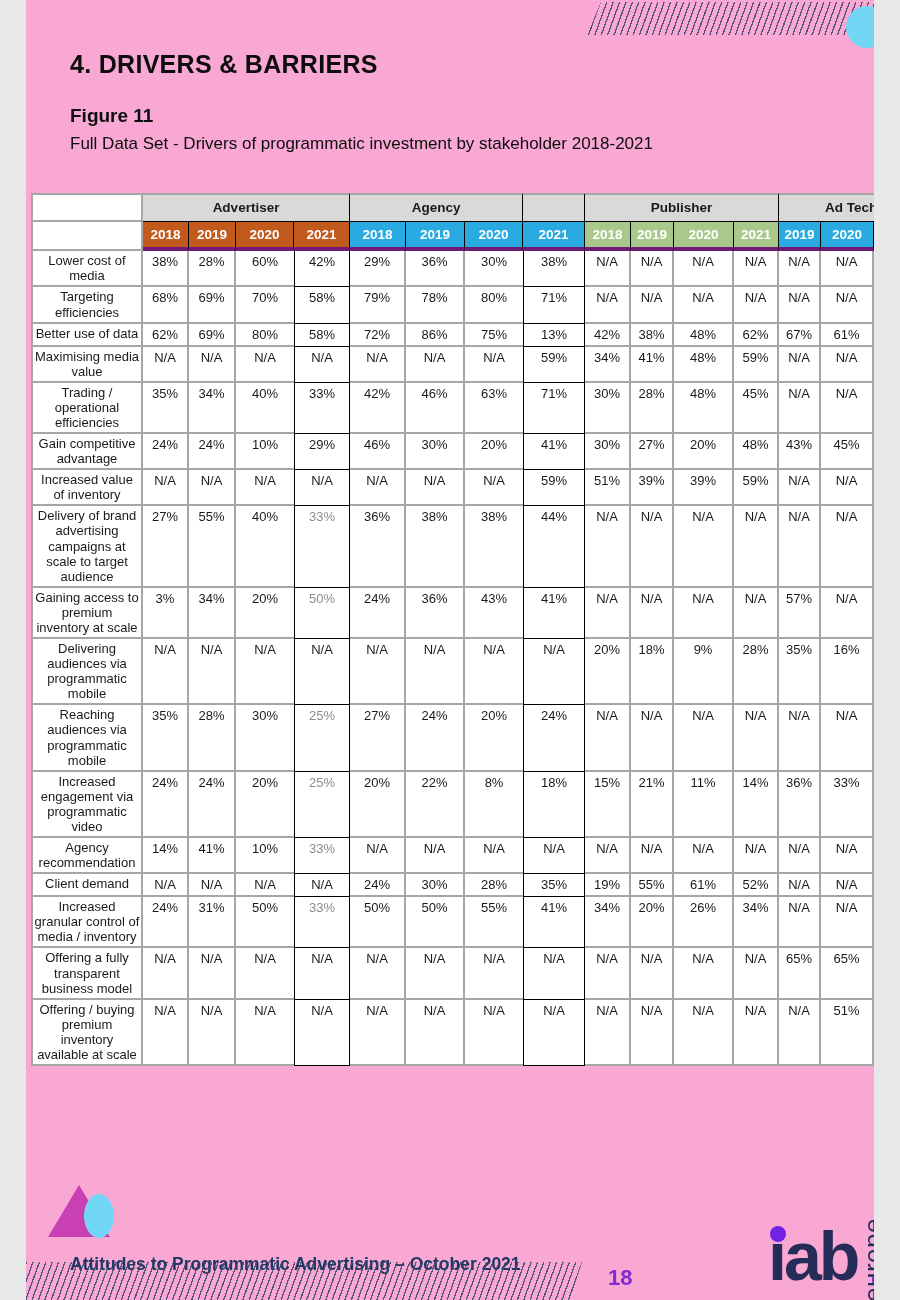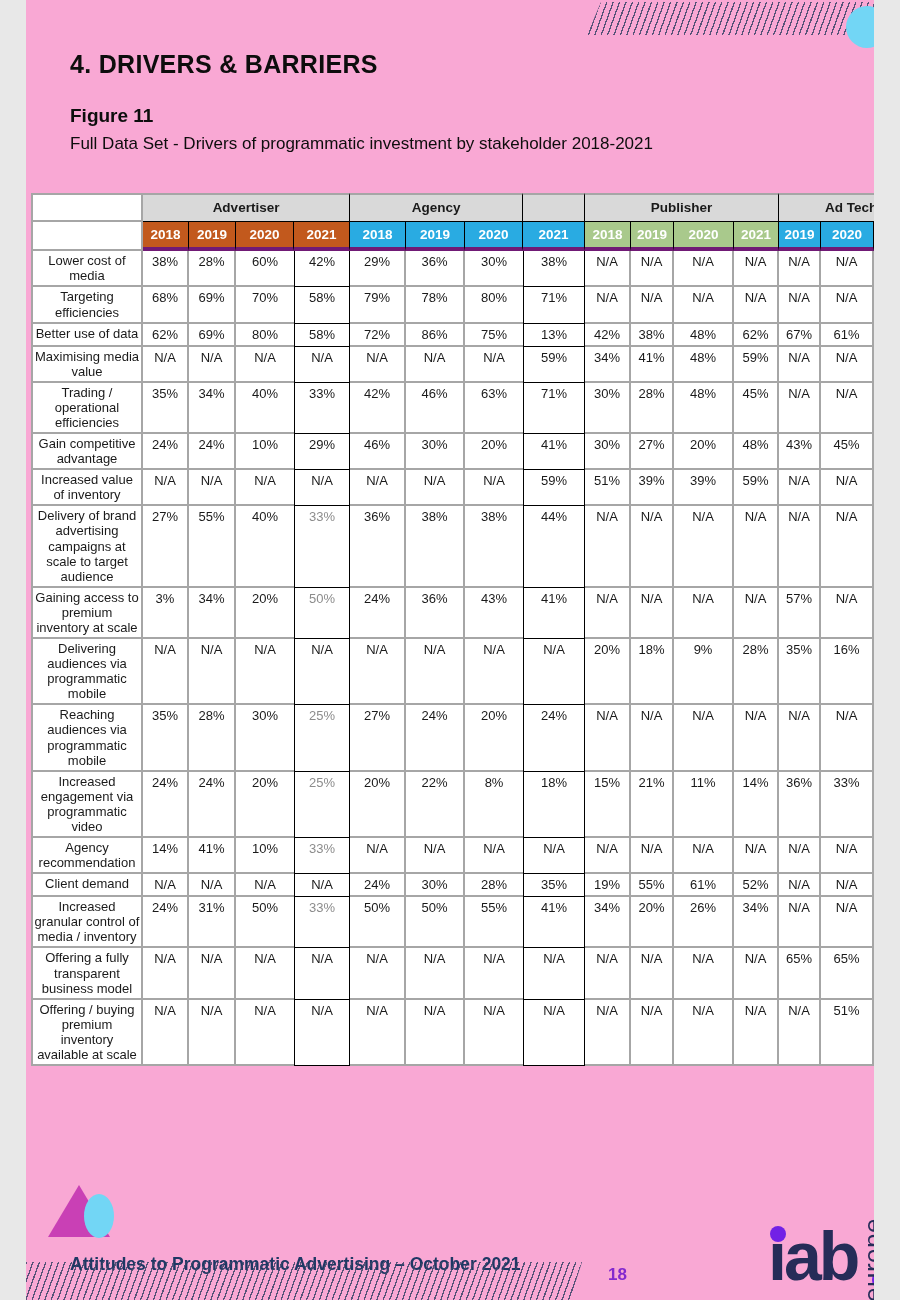--- a/index.html
+++ b/index.html
@@ -65,21 +65,21 @@
   td.pre-hl{border-right:none;}
   td.muted{color:var(--muted);}
   
   .tri-accent{position:absolute;left:22px;top:1185px;width:62px;height:52px;
     background:var(--magenta);clip-path:polygon(50% 0,0 100%,100% 100%);}
   .ellipse-accent{position:absolute;left:58px;top:1194px;width:30px;height:44px;
     background:var(--cyan);border-radius:50%;}
   .footer-title{position:absolute;left:28px;top:1238px;margin:16px;
     font-size:17.5px;font-weight:700;color:var(--navy);}
   .page-number{position:absolute;left:582px;top:1265px;
-    font-size:17px;font-weight:700;color:var(--pnum);}
+    font-size:22px;font-weight:700;color:var(--pnum);}
   
   .iab-logo{position:absolute;left:742px;top:1160px;width:155px;height:140px;}
   .iab-text{position:absolute;left:0;top:62px;font-size:68px;line-height:1;
     font-weight:700;letter-spacing:-3px;color:var(--logo-navy);}
   .iab-idot{position:absolute;left:2px;top:66px;width:16px;height:16px;
     border-radius:50%;background:var(--logo-purple);}
   .iab-period{position:absolute;left:104px;top:110px;width:20px;height:20px;
     border-radius:50%;background:var(--logo-purple);}
   .iab-europe{position:absolute;left:118px;top:116px;font-size:26px;line-height:1;
     font-weight:400;color:var(--logo-navy);transform:rotate(-90deg);

